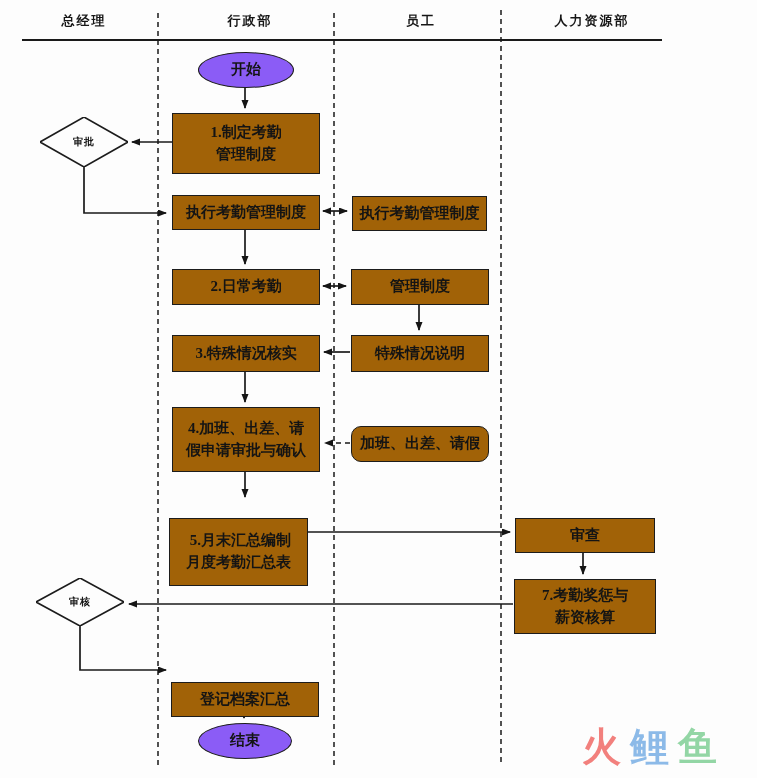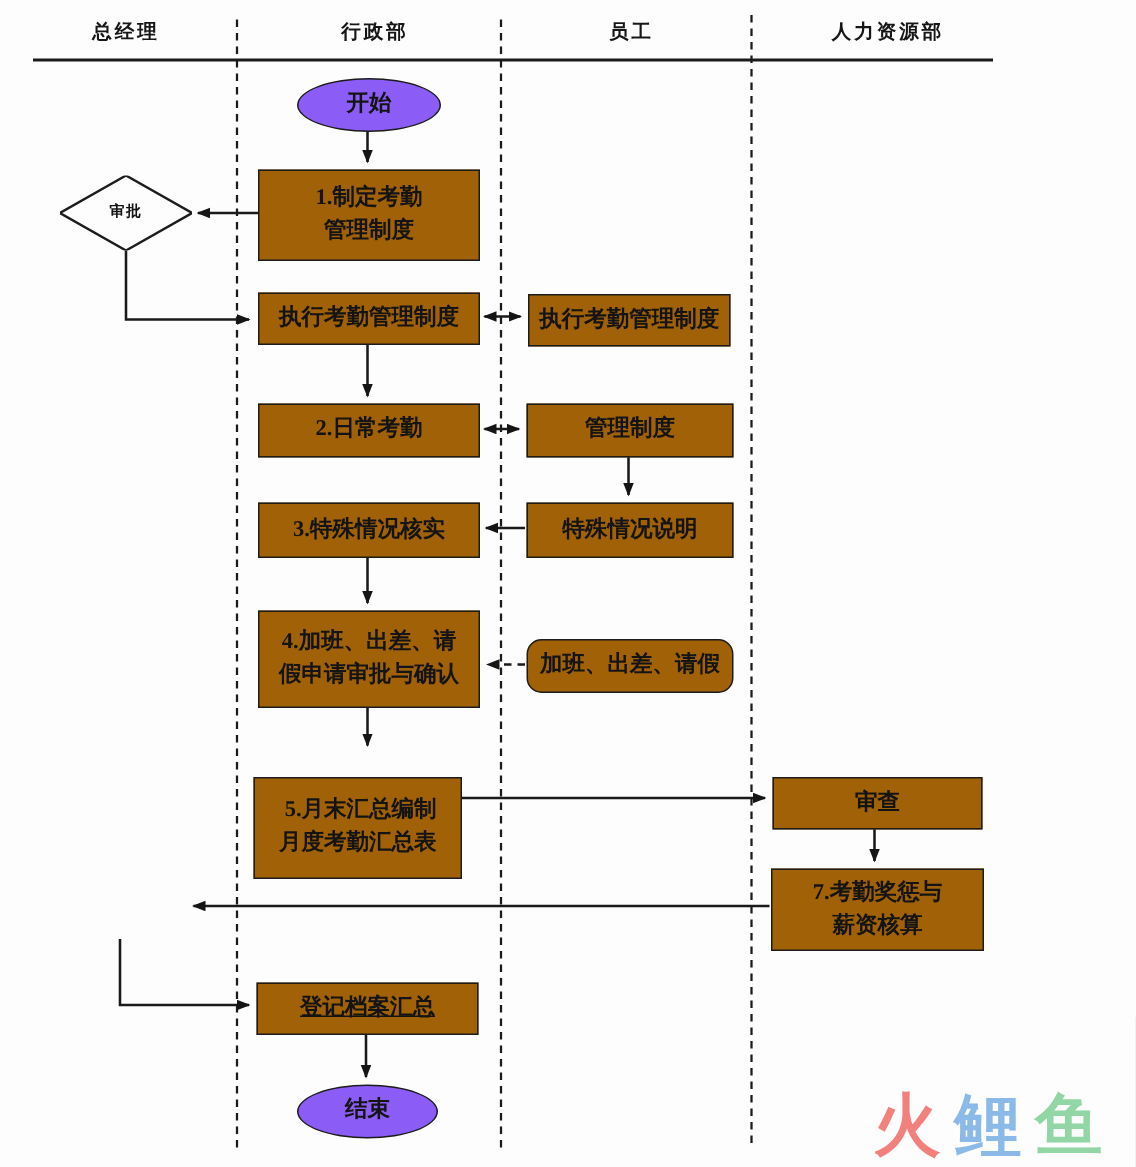--- a/index.html
+++ b/index.html
@@ -17,21 +17,21 @@
     position:absolute;display:flex;align-items:center;justify-content:center;
     text-align:center;font-size:15px;font-weight:600;line-height:1.45;
     white-space:pre-line;color:#141414;
   }
   .box{border:1.6px solid #1c1c1c;background:#a16207;}
   .oval{border:1.6px solid #1c1c1c;border-radius:50%;background:#8b5cf6;}
   .diamond{background:transparent;}
   .diamond svg{position:absolute;left:0;top:0;}
   .diamond .dlabel{position:relative;z-index:2;font-size:10px;font-weight:600;letter-spacing:1px;}
   .watermark{
-    position:absolute;left:582px;top:727px;font-size:45px;font-weight:700;
+    position:absolute;left:582px;top:727px;font-size:39px;font-weight:700;
     font-family:"Liberation Sans","DejaVu Sans",sans-serif;letter-spacing:9px;line-height:1;
     user-select:none;
   }
 </style>
 </head>
 <body>
 
 <div class="canvas">
 
   <div class="lane-label" style="left:34px;width:100px;">总经理</div>
@@ -106,22 +106,28 @@
   <div class="node box" style="left:351px;top:426px;width:136px;height:34px;border-radius:10px;">加班、出差、请假</div>
 
   <div class="node box" style="left:169px;top:518px;width:137px;height:66px;text-align:right;">5.月末汇总编制
 月度考勤汇总表</div>
 
   <div class="node box" style="left:515px;top:518px;width:138px;height:33px;">审查</div>
 
   <div class="node box" style="left:514px;top:579px;width:140px;height:53px;">7.考勤奖惩与
 薪资核算</div>
 
+  <div class="node diamond" style="left:36px;top:578px;width:88px;height:48px;">
+    <svg width="88" height="48" viewBox="0 0 88 48">
+      <polygon points="44,0 88,24 44,48 0,24" fill="#fdfdfd" stroke="#1c1c1c" stroke-width="1.6"></polygon>
+    </svg>
+    <span class="dlabel">审核</span>
+  </div>
 
-  <div class="node box" style="left:171px;top:655px;width:146px;height:33px;text-decoration:underline;">登记档案汇总</div>
+  <div class="node box" style="left:171px;top:682px;width:146px;height:33px;">登记档案汇总</div>
 
   <div class="node oval" style="left:198px;top:723px;width:92px;height:34px;">结束</div>
 
   <div class="watermark">
     <span style="color: rgb(242, 128, 125);">火</span><span style="color: rgb(140, 186, 232);">鲤</span><span style="color: rgb(147, 214, 165);">鱼</span>
   </div>
 
 </div>
 
 </body></html>

